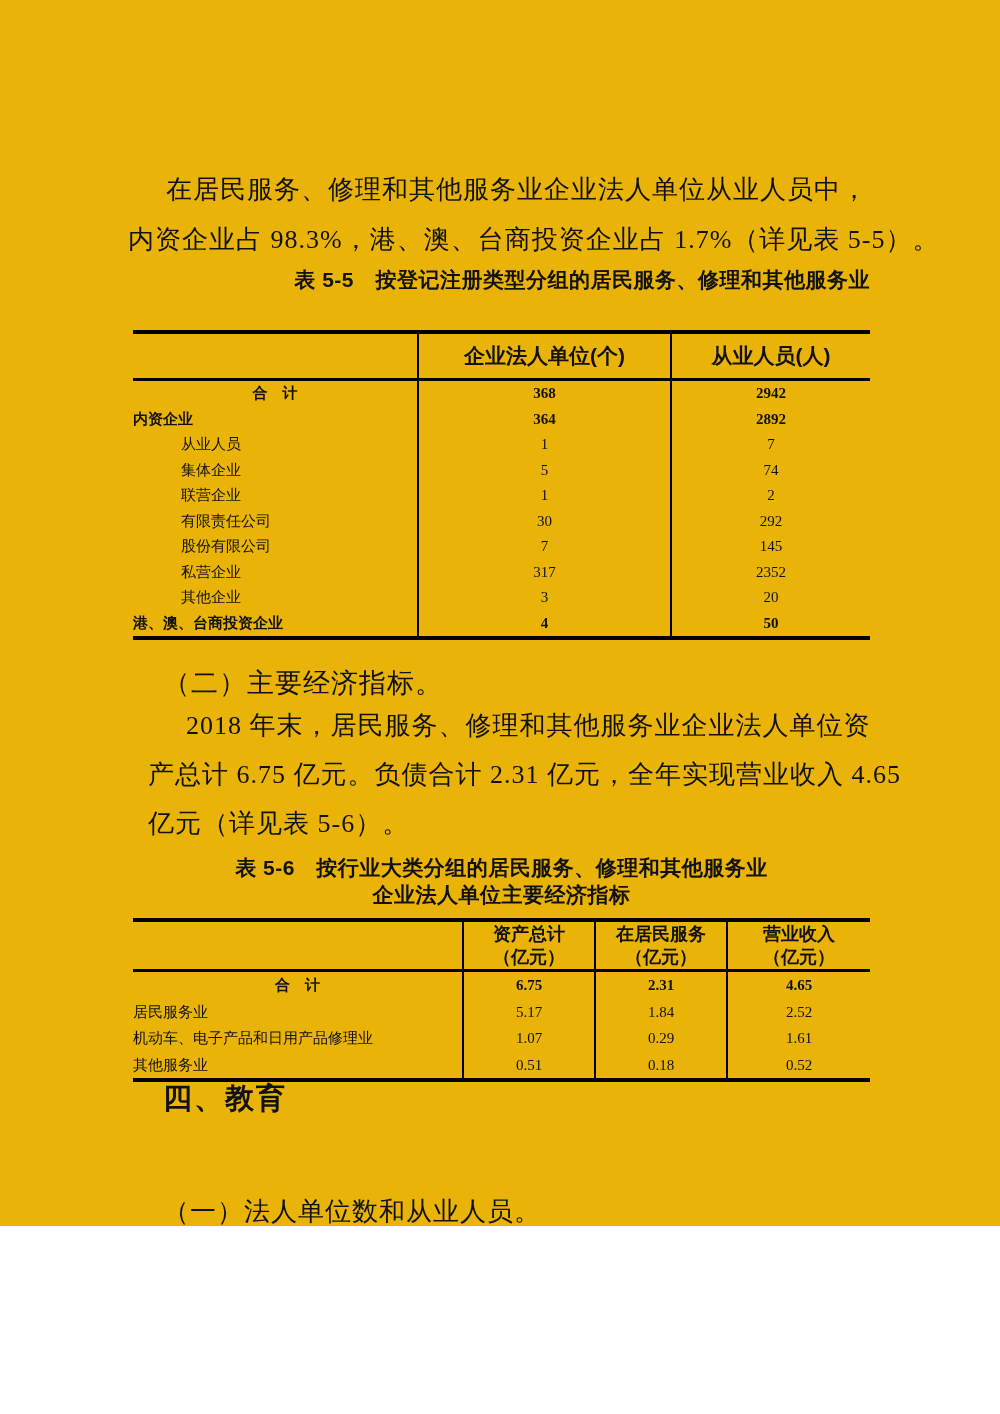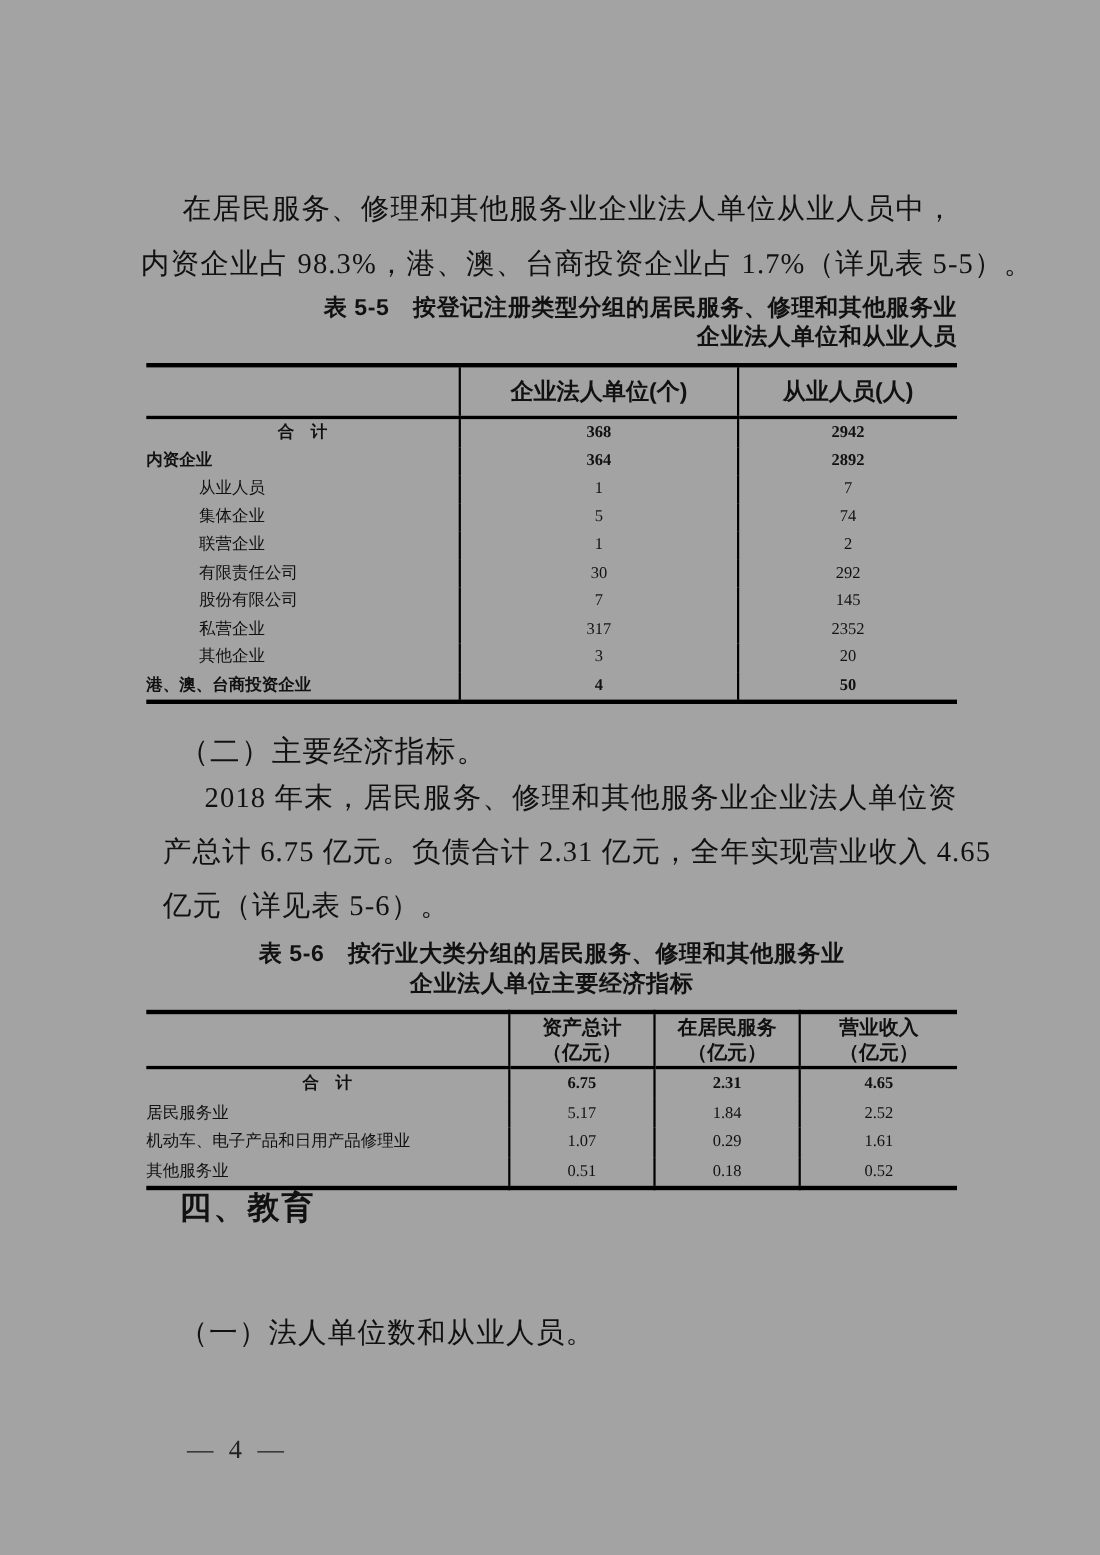--- a/index.html
+++ b/index.html
@@ -1,17 +1,17 @@
 <!DOCTYPE html>
 <html><head>
 <meta charset="utf-8">
 <style>
   html,body { margin:0; padding:0; background:#ffffff; }
   .page {
-    position:relative; width:1000px; height:1414px; background:#a3a3a3;
+    position:relative; width:1000px; height:1226px; background:#eab308;
     color:#111111; font-family:"Liberation Serif", serif; overflow:hidden;
   }
   .para { position:absolute; left:128px; width:747px; font-size:26px; letter-spacing:1px; }
   .para .ln { white-space:nowrap; }
   #para1 { top:165px; line-height:50px; }
   #para2 { top:701px; line-height:49px;margin-left:20px; }
   .fl { text-indent:38px; }
   .tbl-title {
     position:absolute; left:133px; width:737px; text-align:center;
     font-family:"Liberation Sans", sans-serif; font-weight:bold;
@@ -58,21 +58,20 @@
 
 <div class="page">
 
   <div class="para" id="para1">
     <div class="ln fl">在居民服务、修理和其他服务业企业法人单位从业人员中，</div>
     <div class="ln">内资企业占 98.3%，港、澳、台商投资企业占 1.7%（详见表 5-5）。</div>
   </div>
 
   <div class="tbl-title" id="t55-title">
     <div>表 5-5　按登记注册类型分组的居民服务、修理和其他服务业</div>
-    <div>企业法人单位和从业人员</div>
   </div>
 
   <table class="stat" id="t55">
     <colgroup>
         <col style="width:285px">
         <col style="width:253px">
         <col style="width:199px">
       </colgroup>
     <thead>
       <tr>

